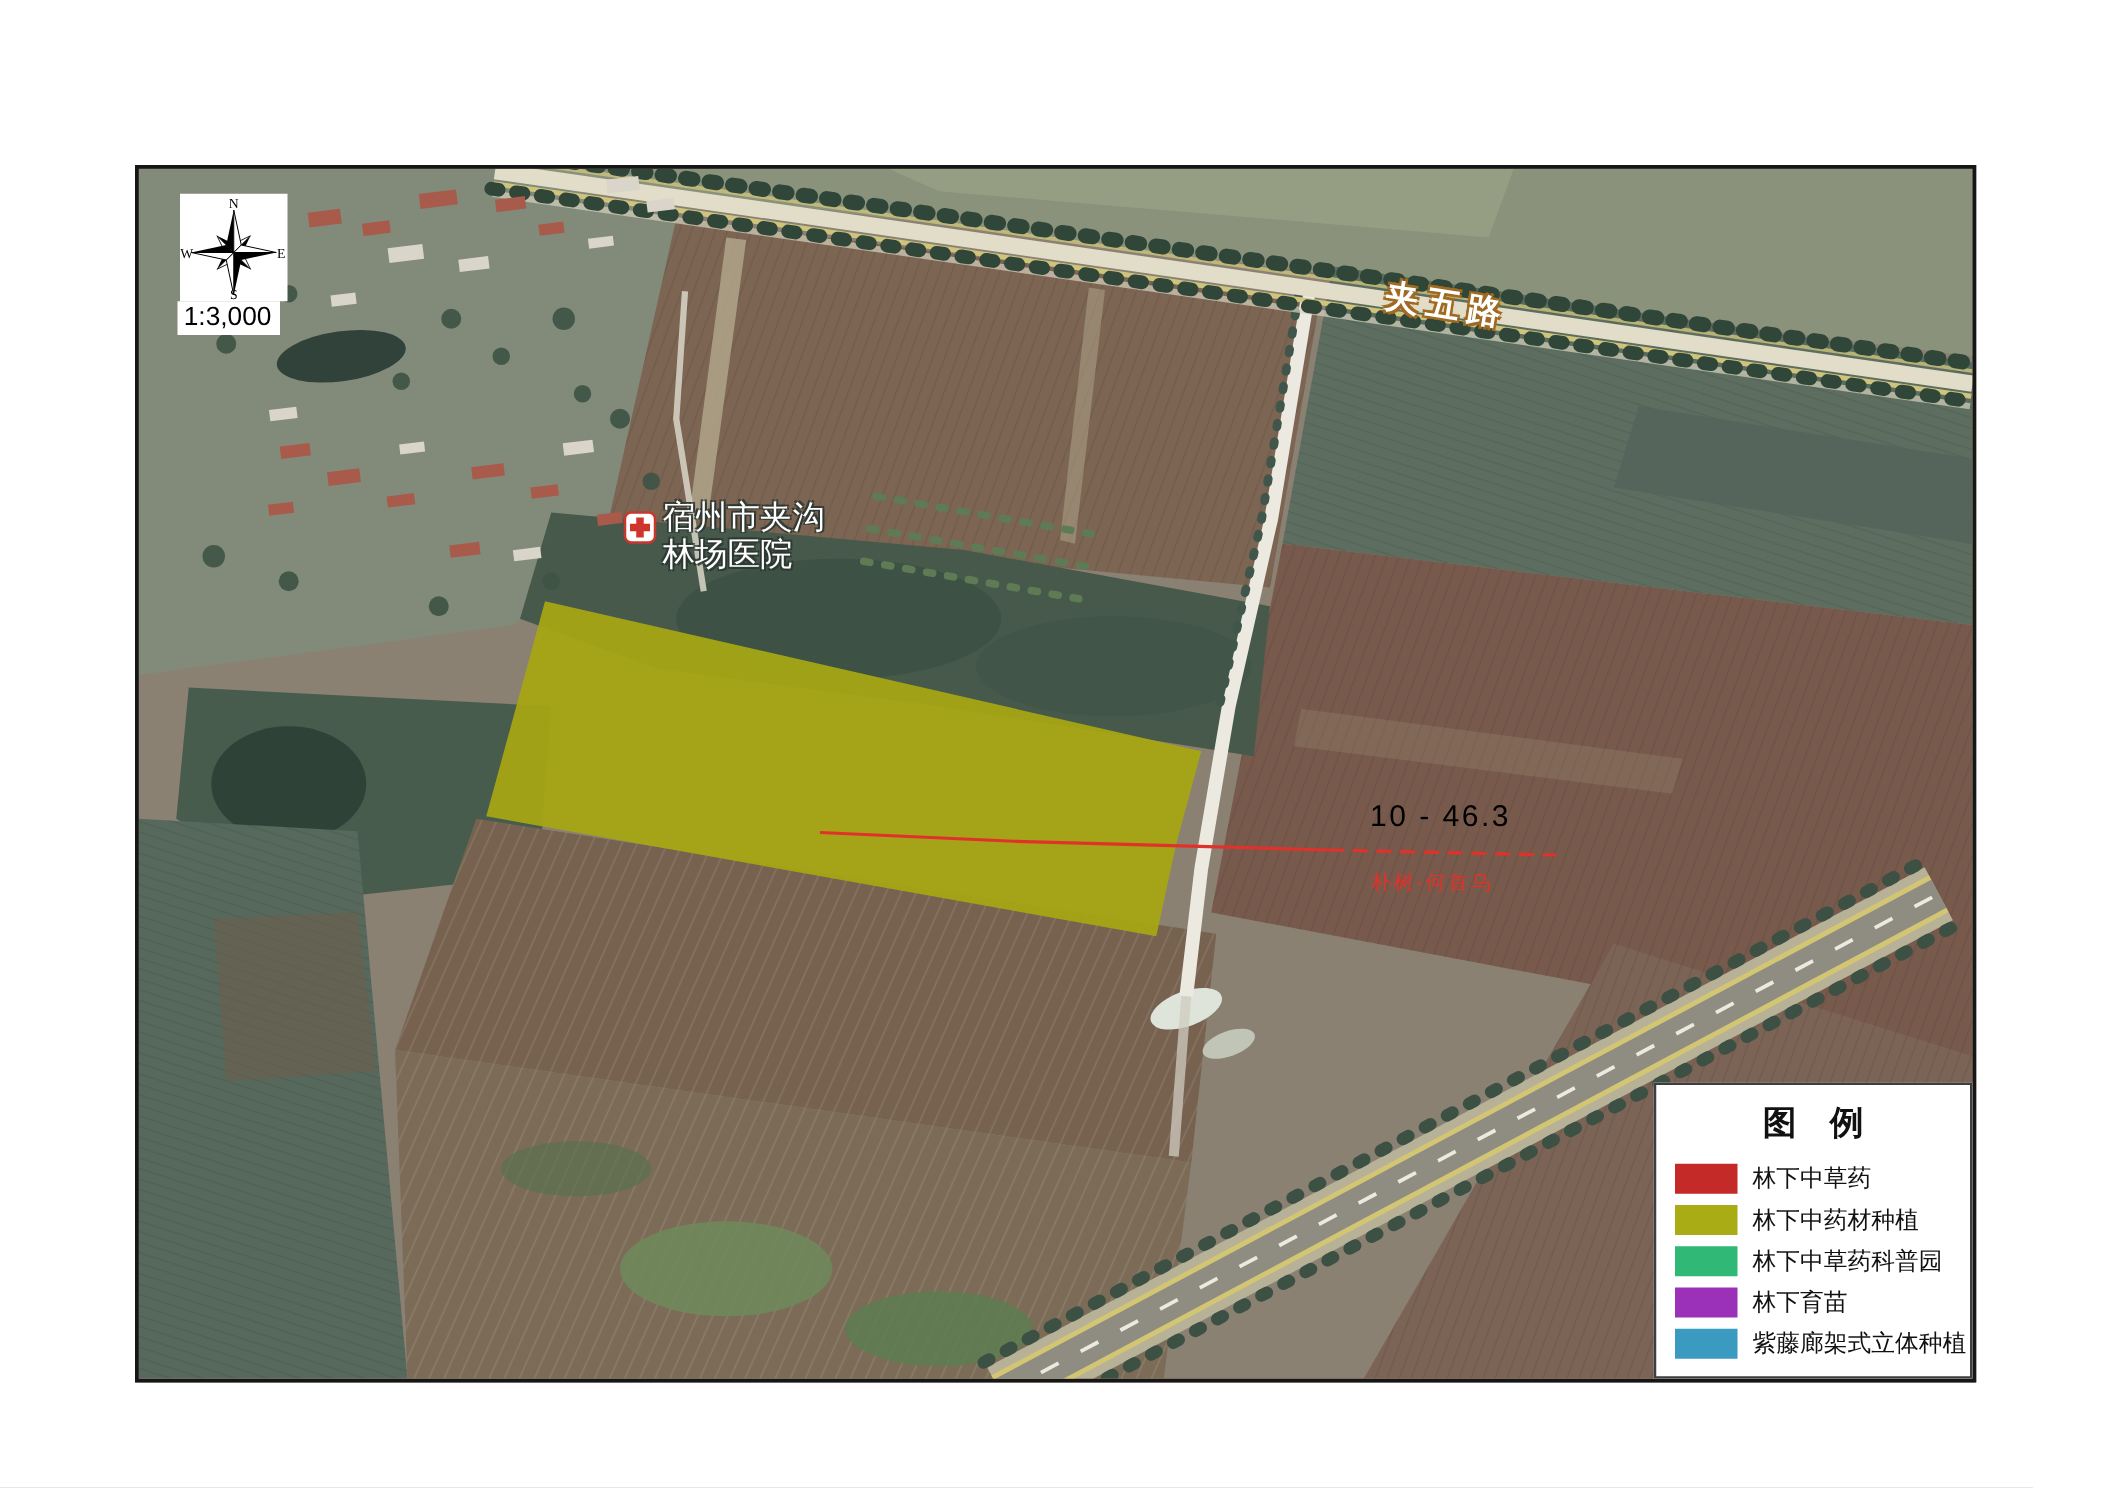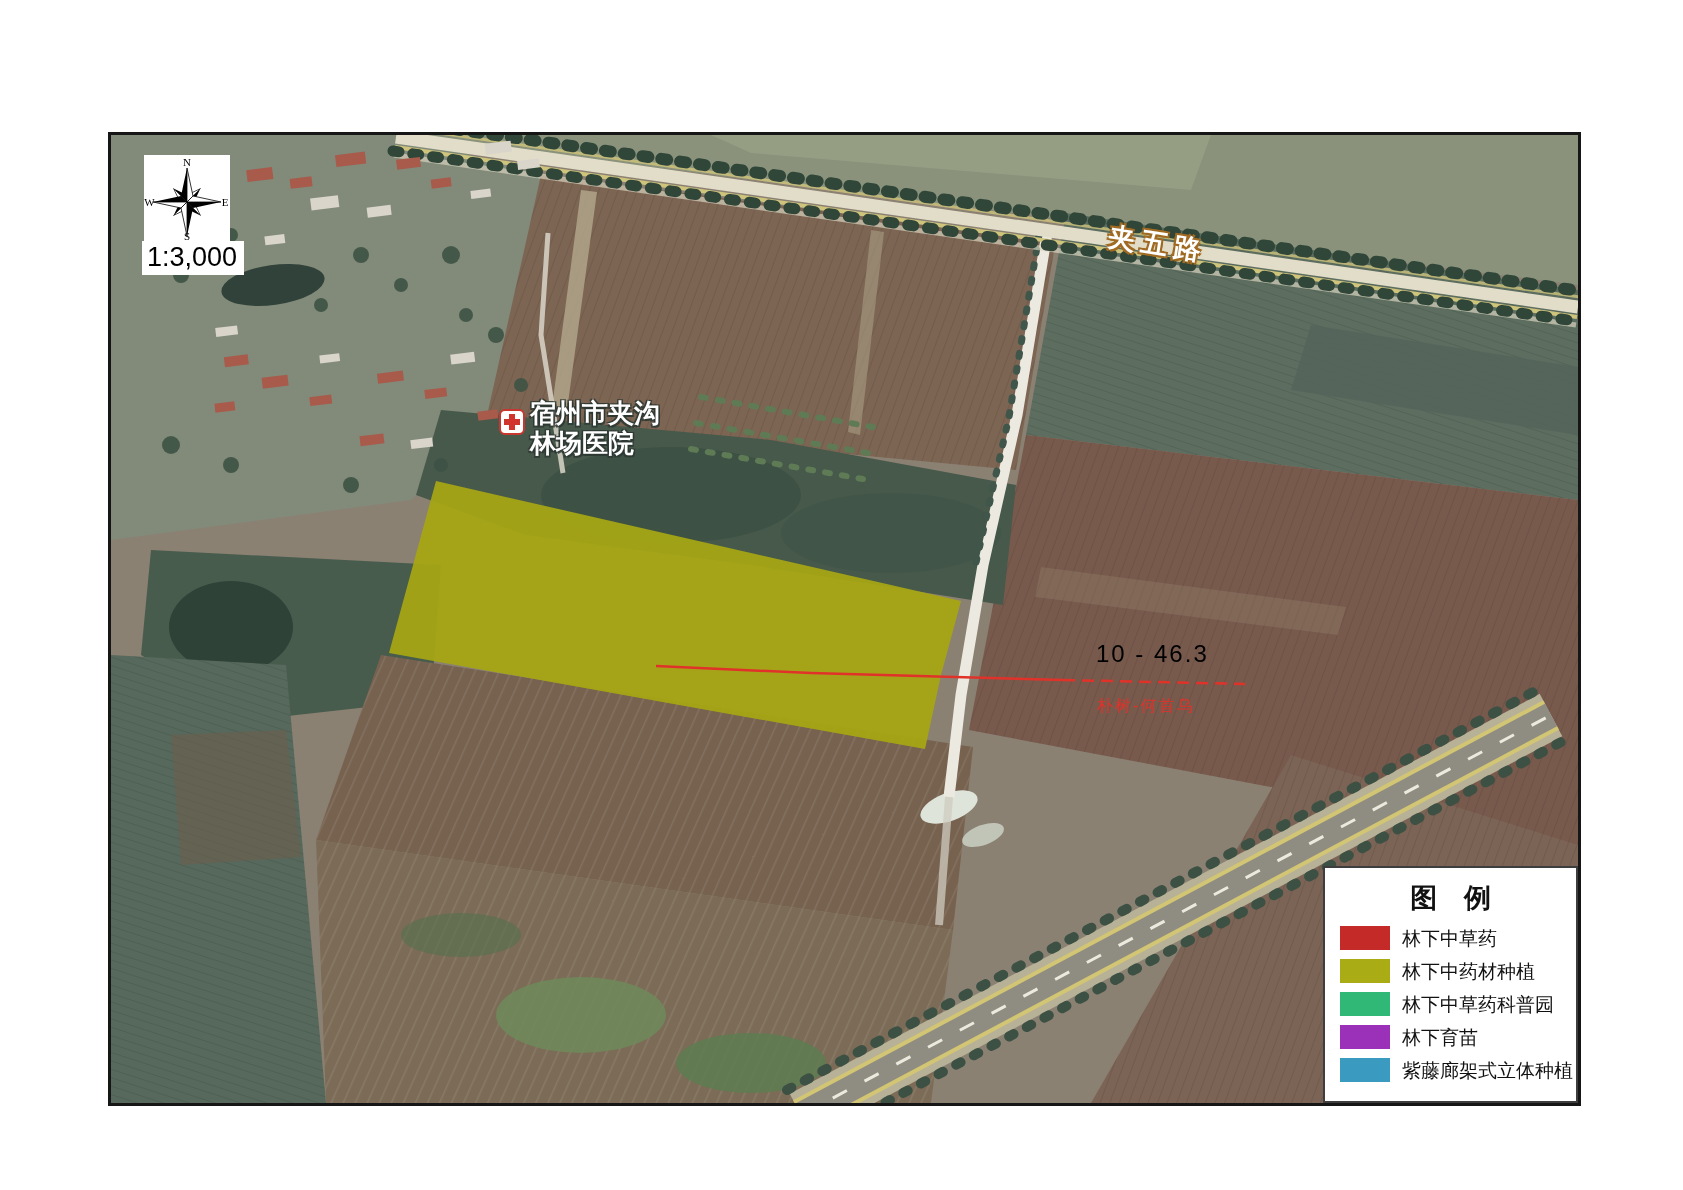--- a/index.html
+++ b/index.html
@@ -7,45 +7,45 @@
         font-family:"Liberation Sans",sans-serif;}
   .doc-title{position:absolute;left:64px;top:72px;font-size:23px;font-weight:700;color:#000;
         letter-spacing:1px;font-family:"Liberation Sans",sans-serif;white-space:nowrap;}
   .map-frame{position:absolute;left:108px;top:132px;width:1467px;height:968px;
         border:3px solid #161616;background:#8b8173;overflow:hidden;}
   .terrain{position:absolute;left:0;top:0;width:100%;height:100%;display:block;}
 
   
   .compass-box{position:absolute;left:33px;top:20px;width:86px;height:86px;background:#fff;}
   .scale-box{position:absolute;left:31px;top:106px;background:#fff;padding:1px 7px 2px 5px;
-        font-size:27px;color:#000;font-family:"Liberation Sans",sans-serif;}
+        font-size:21px;color:#000;font-family:"Liberation Sans",sans-serif;}
   .road-label{position:absolute;left:997px;top:91px;font-size:27px;font-weight:700;color:#fff;
         transform:rotate(9deg);letter-spacing:6px;white-space:nowrap;
         text-shadow:-2px -2px 0 #a06a22,2px -2px 0 #a06a22,-2px 2px 0 #a06a22,2px 2px 0 #a06a22,0 0 3px #8a5a1c;}
-  .hospital-label{position:absolute;left:419px;top:263px;font-size:26px;font-weight:700;color:#fff;
+  .hospital-label{position:absolute;left:419px;top:263px;font-size:26px;font-weight:400;color:#fff;
         line-height:30px;white-space:nowrap;
         text-shadow:-1.5px -1.5px 0 rgba(45,55,50,.85),1.5px -1.5px 0 rgba(45,55,50,.85),
                     -1.5px 1.5px 0 rgba(45,55,50,.85),1.5px 1.5px 0 rgba(45,55,50,.85);}
   .hospital-icon{position:absolute;left:388px;top:274px;width:26px;height:26px;background:#fff;
         border:2px solid #c8372f;border-radius:6px;box-sizing:border-box;}
   .hospital-icon:before{content:"";position:absolute;left:8px;top:3px;width:6px;height:16px;background:#d0342c;}
   .hospital-icon:after{content:"";position:absolute;left:3px;top:8px;width:16px;height:6px;background:#d0342c;}
 
   .anno-code{position:absolute;left:985px;top:505px;width:140px;text-align:left;font-size:24px;
         color:#000000;font-family:Liberation Sans, sans-serif;letter-spacing:2px;white-space:nowrap;}
   .anno-species{position:absolute;left:986px;top:561px;font-size:16px;color:#e1322a;
         font-family:"DejaVu Serif",serif;letter-spacing:2px;white-space:nowrap;}
 
   
   .legend{position:absolute;right:0;bottom:0;width:255px;height:237px;background:#fff;
         border:2px solid #3e3e3e;box-sizing:border-box;}
   .legend-title{text-align:center;font-size:27px;font-weight:600;color:#111;margin-top:12px;
         letter-spacing:10px;font-family:"Liberation Serif",serif;text-indent:10px;}
   .legend-rows{margin-top:10px;}
-  .legend-row{display:flex;align-items:flex-start;height:33px;padding-left:15px;}
+  .legend-row{display:flex;align-items:center;height:33px;padding-left:15px;}
   .swatch{width:50px;height:24px;margin-right:12px;flex:0 0 auto;}
   .legend-label{font-size:19px;color:#111;font-family:"Liberation Serif",serif;white-space:nowrap;}
 
   .compass-letter{font-family:"Liberation Serif",serif;}
 </style>
 </head>
 <body>
 
 <div class="page">
 

